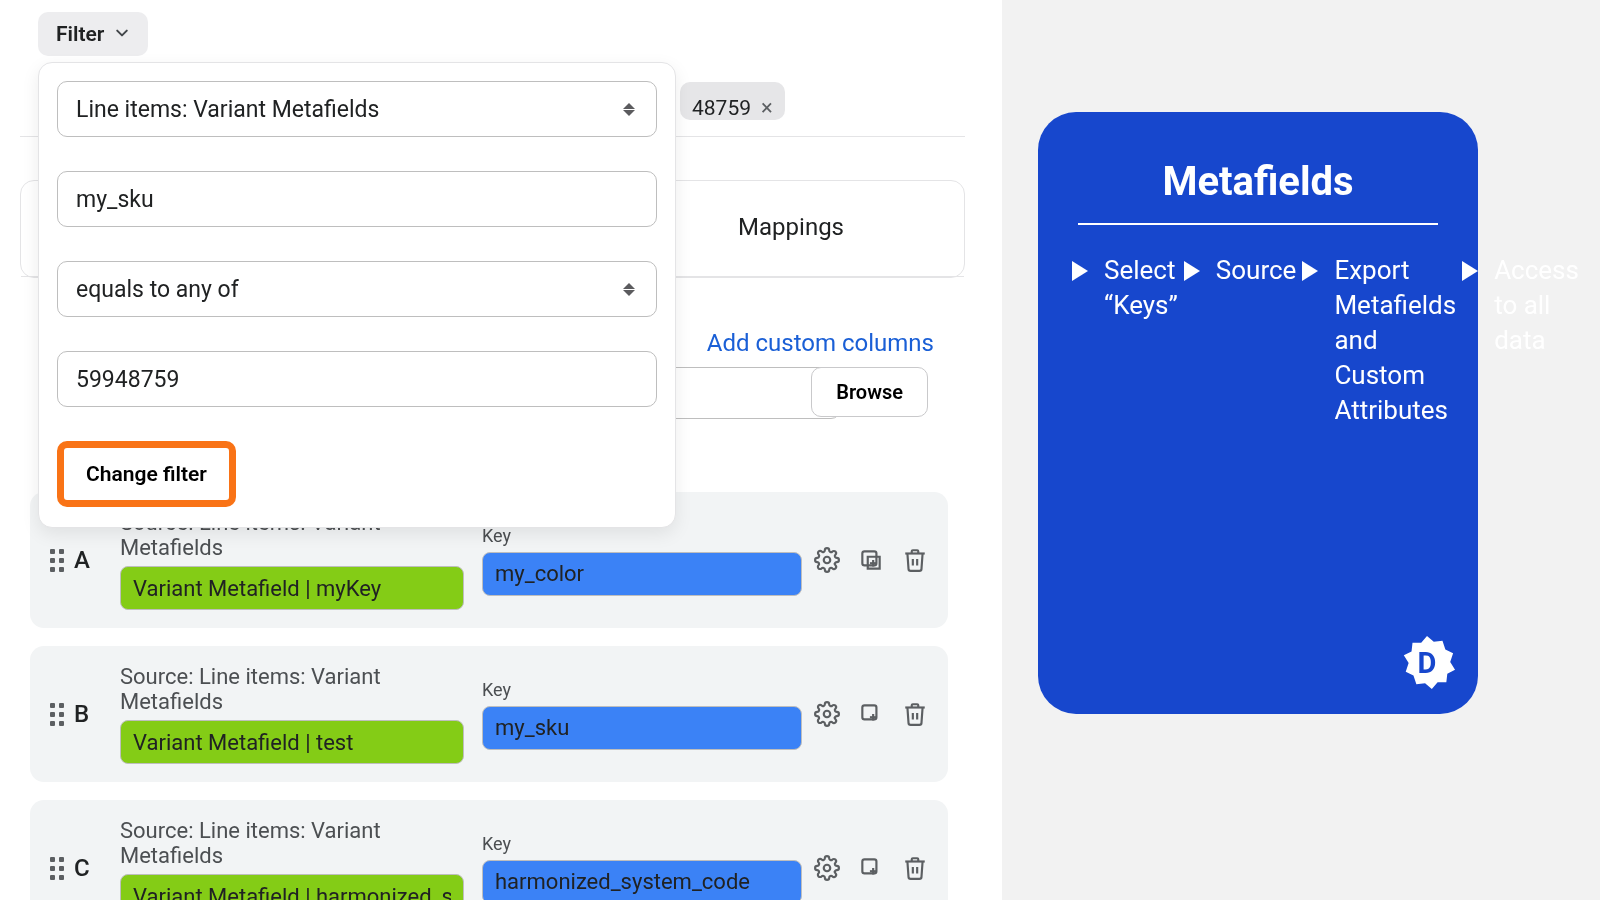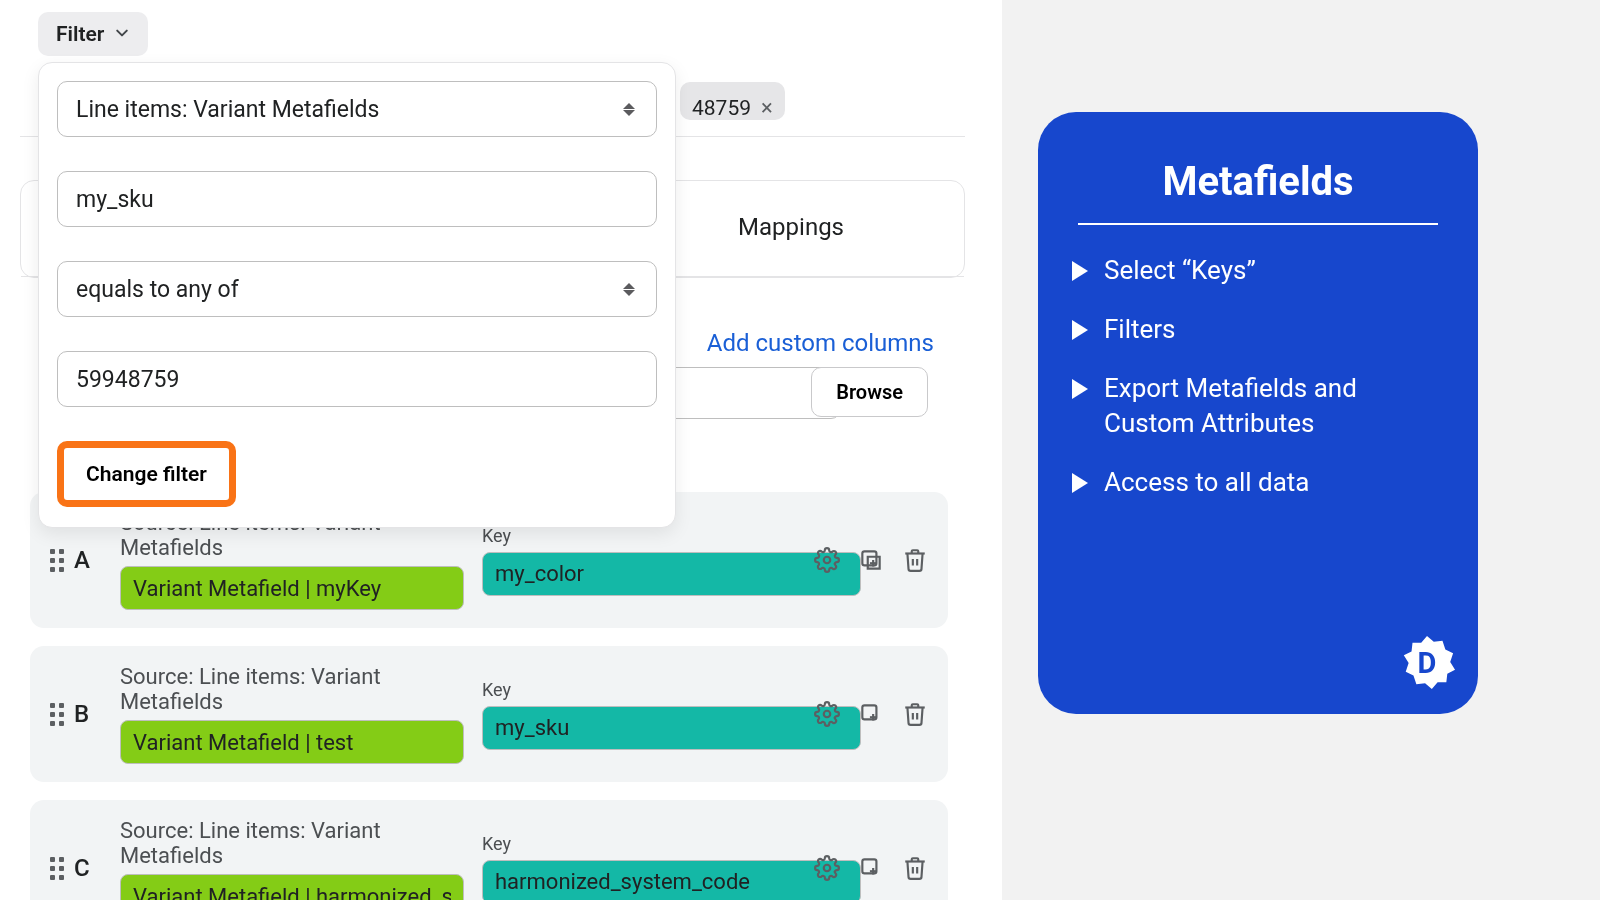--- a/index.html
+++ b/index.html
@@ -30,29 +30,29 @@
  .layout-lbl{position:absolute;left:38px;top:442px;font-size:24px;font-weight:700;color:#202223}
  .rows{position:absolute;left:30px;top:492px;width:918px}
  .row{background:#f2f4f5;border-radius:14px;padding:18px 20px;display:grid;grid-template-columns:52px 344px 1fr;align-items:center;gap:18px;margin-bottom:18px;position:relative}
  .handle{display:flex;align-items:center;gap:10px}
  .dots{display:grid;grid-template-columns:5px 5px;grid-auto-rows:5px;gap:4px}
  .dots span{width:5px;height:5px;background:#5c5f62;border-radius:1px}
  .row .letter{font-size:24px;font-weight:500;color:#202223}
  .src{font-size:22px;color:#4c4f52;margin-bottom:6px}
  .name-inp{width:100%;height:44px;border:1px solid #bebebe;border-radius:8px;padding:0 12px;font-size:22px;color:#202223;background:#84cc16}
  .keycol .src{font-size:18px}
- .key-inp{width:379px;height:44px;border:1px solid #bebebe;border-radius:8px;padding:14px 12px;font-size:22px;color:#202223;background:#14b8a6}
+ .key-inp{width:320px;height:44px;border:1px solid #bebebe;border-radius:8px;padding:14px 12px;font-size:22px;color:#202223;background:#3b82f6}
  .row-icons{position:absolute;right:20px;top:50%;transform:translateY(-50%);display:flex;gap:18px}
  .ic{width:26px;height:26px;color:#5c5f62;cursor:pointer}
  .ic svg{width:100%;height:100%;stroke:#5c5f62;fill:none;stroke-width:2}
  
  .promo{position:absolute;left:1038px;top:112px;width:440px;height:602px;background:#1747cd;border-radius:38px;color:#fff;padding:46px 34px}
  .promo h2{font-size:40px;font-weight:700;text-align:center;margin-bottom:18px}
  .hr{height:2px;background:#fff;margin:0 6px 28px 6px}
- .plist{list-style:none;display:flex;flex-direction:column;gap:24px}
+ .plist{list-style:none;display:flex;flex-direction:row;gap:6px}
  .plist li{display:flex;align-items:flex-start;gap:16px;font-size:26px;line-height:1.35}
  .tri{width:0;height:0;border-top:10px solid transparent;border-bottom:10px solid transparent;border-left:16px solid #fff;margin-top:8px;flex-shrink:0}
  .badge{position:absolute;right:22px;bottom:22px;width:58px;height:58px}
  .badge svg{width:100%;height:100%}
 </style>
 </head>
 <body>
 
 <div class="app-left">
 
@@ -228,21 +228,21 @@
 <aside class="promo">
   <h2>Metafields</h2>
   <div class="hr"></div>
   <ul class="plist">
     <li>
         <span class="tri"></span>
         <span>Select “Keys”</span>
       </li>
     <li>
         <span class="tri"></span>
-        <span>Filters</span>
+        <span>Source</span>
       </li>
     <li>
         <span class="tri"></span>
         <span>Export Metafields and Custom Attributes</span>
       </li>
     <li>
         <span class="tri"></span>
         <span>Access to all data</span>
       </li>
   </ul>

